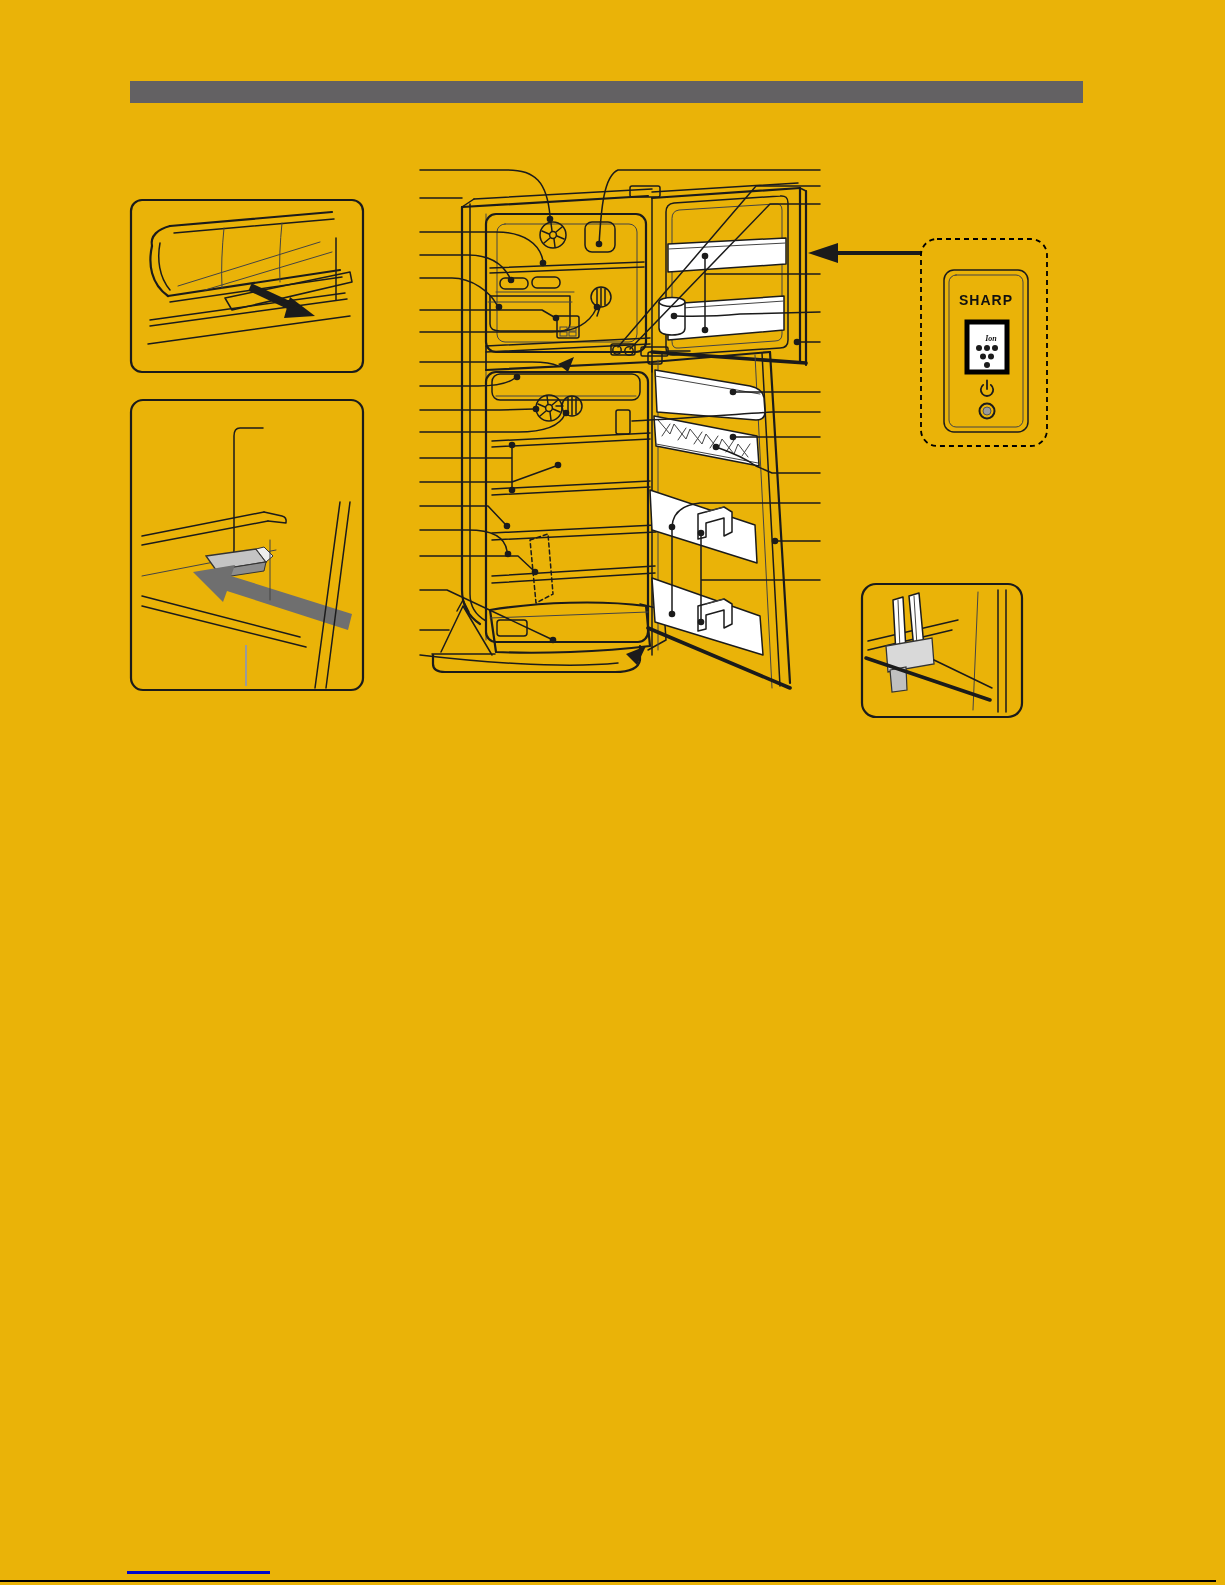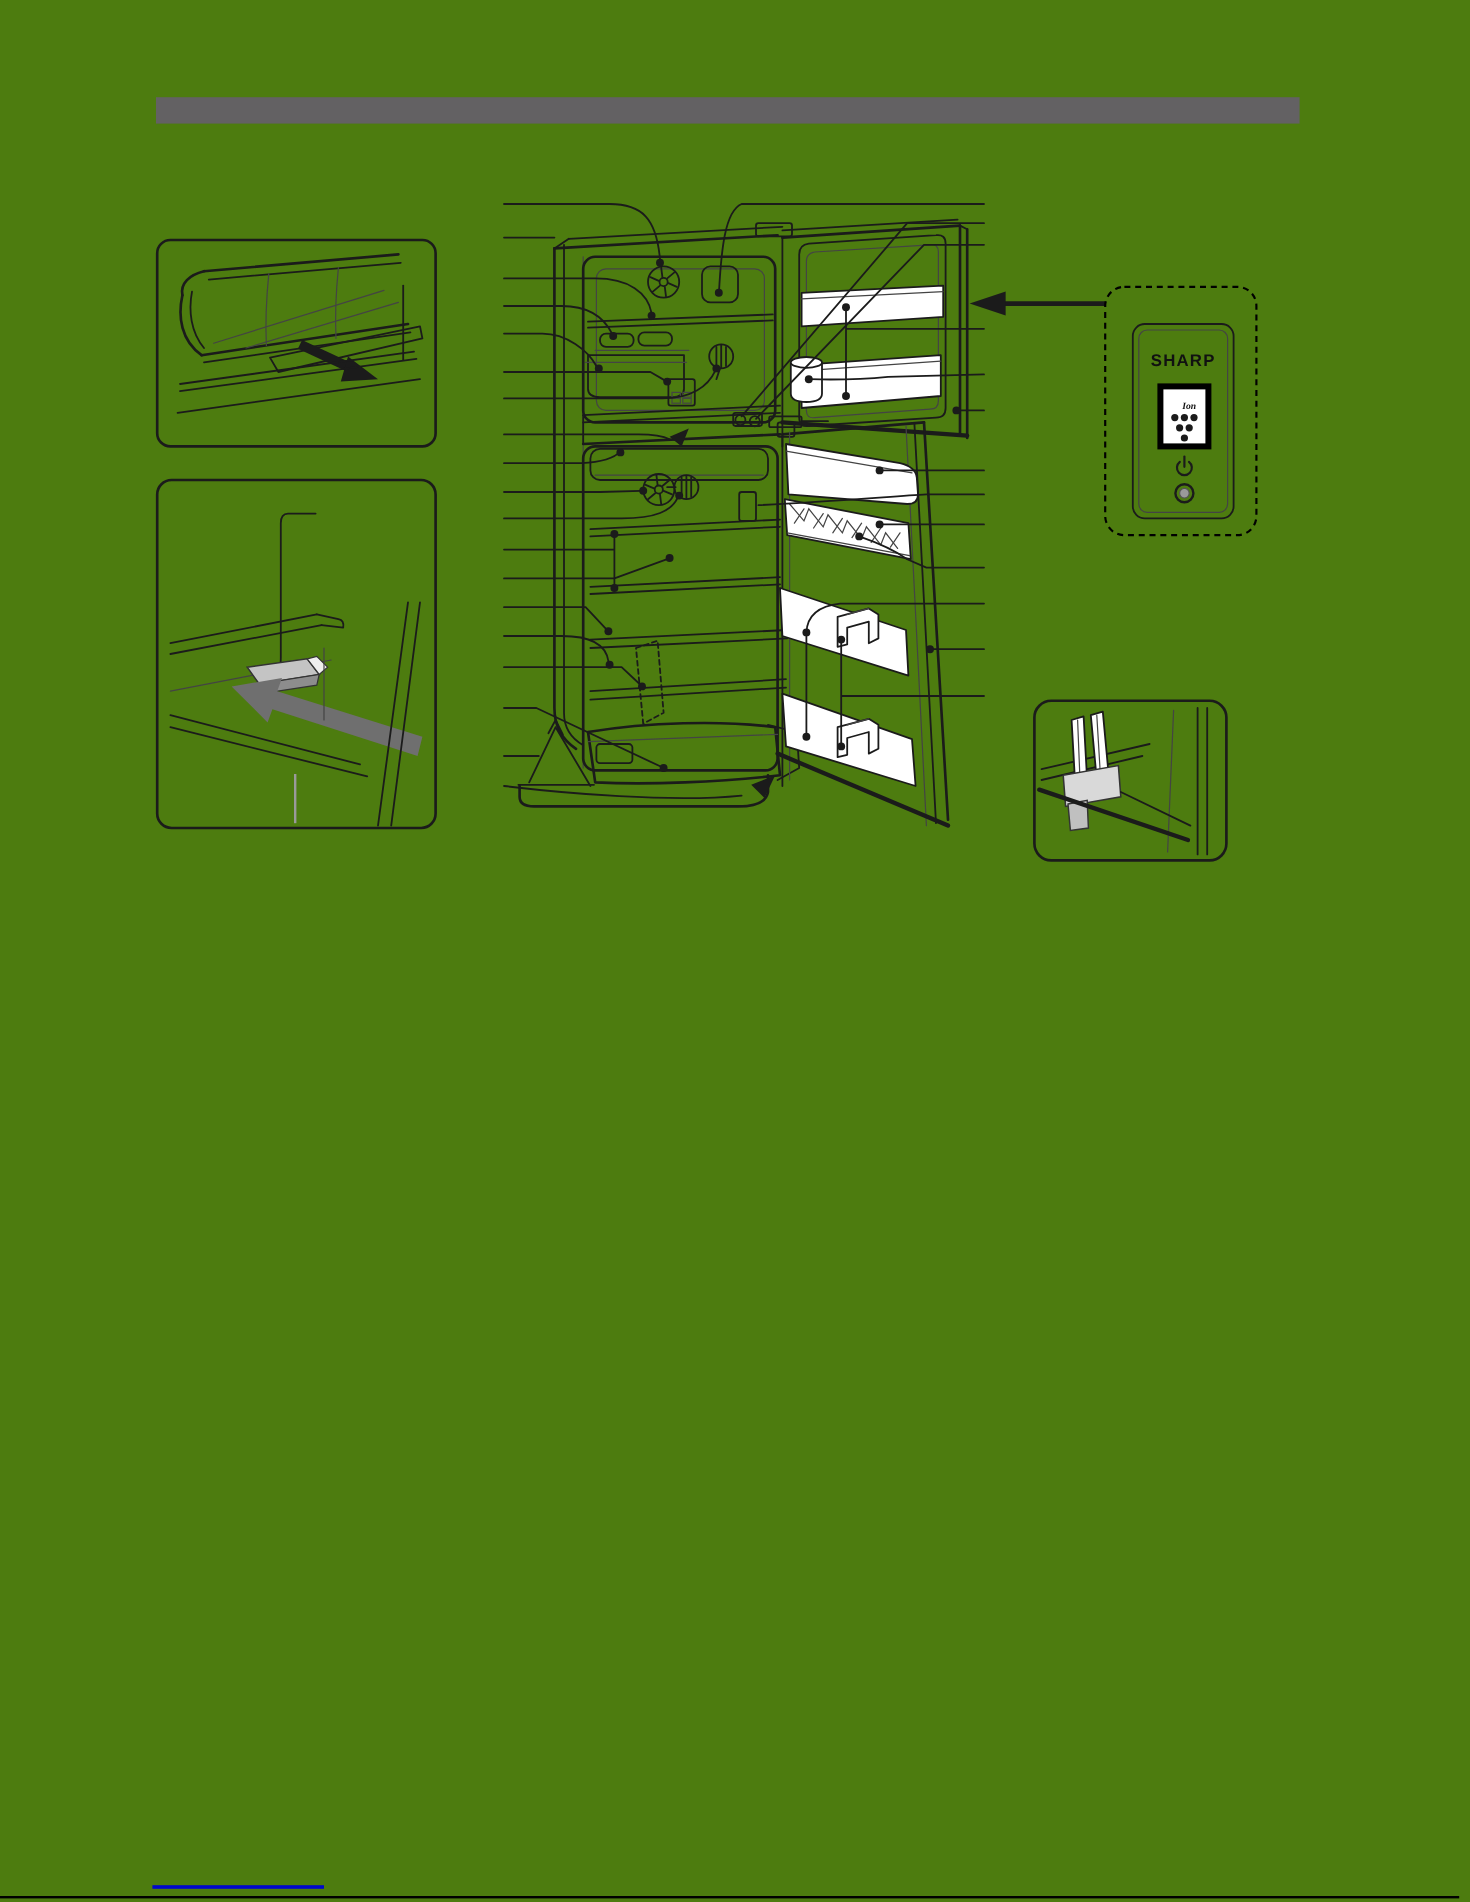--- a/index.html
+++ b/index.html
@@ -1,16 +1,16 @@
 <!DOCTYPE html>
 <html><head>
 <meta charset="utf-8">
 <style>
   html,body{margin:0;padding:0;background:#fff}
-  .page{position:relative;width:1225px;height:1585px;background:#4d7c0f;
+  .page{position:relative;width:1225px;height:1585px;background:#eab308;
         font-family:"Liberation Sans",sans-serif;overflow:hidden}
   .header-bar{position:absolute;left:130px;top:81px;width:953px;height:22px;background:#636163}
   svg.art{position:absolute;left:0;top:0}
   .footer-underline{position:absolute;left:127px;top:1571px;width:143px;height:3px;background:#0008cc;cursor:pointer}
   .bottom-rule{position:absolute;left:0;top:1580px;width:1216px;height:2px;background:#000}
 
   .ln{fill:none;stroke:#1b1b1b;stroke-width:1.5;stroke-linecap:round;stroke-linejoin:round}
   .ln2{fill:none;stroke:#1b1b1b;stroke-width:2.2;stroke-linecap:round;stroke-linejoin:round}
   .thin{fill:none;stroke:#444;stroke-width:1;stroke-linecap:round}
   .thk{fill:none;stroke:#1b1b1b;stroke-width:3.6;stroke-linecap:round}

